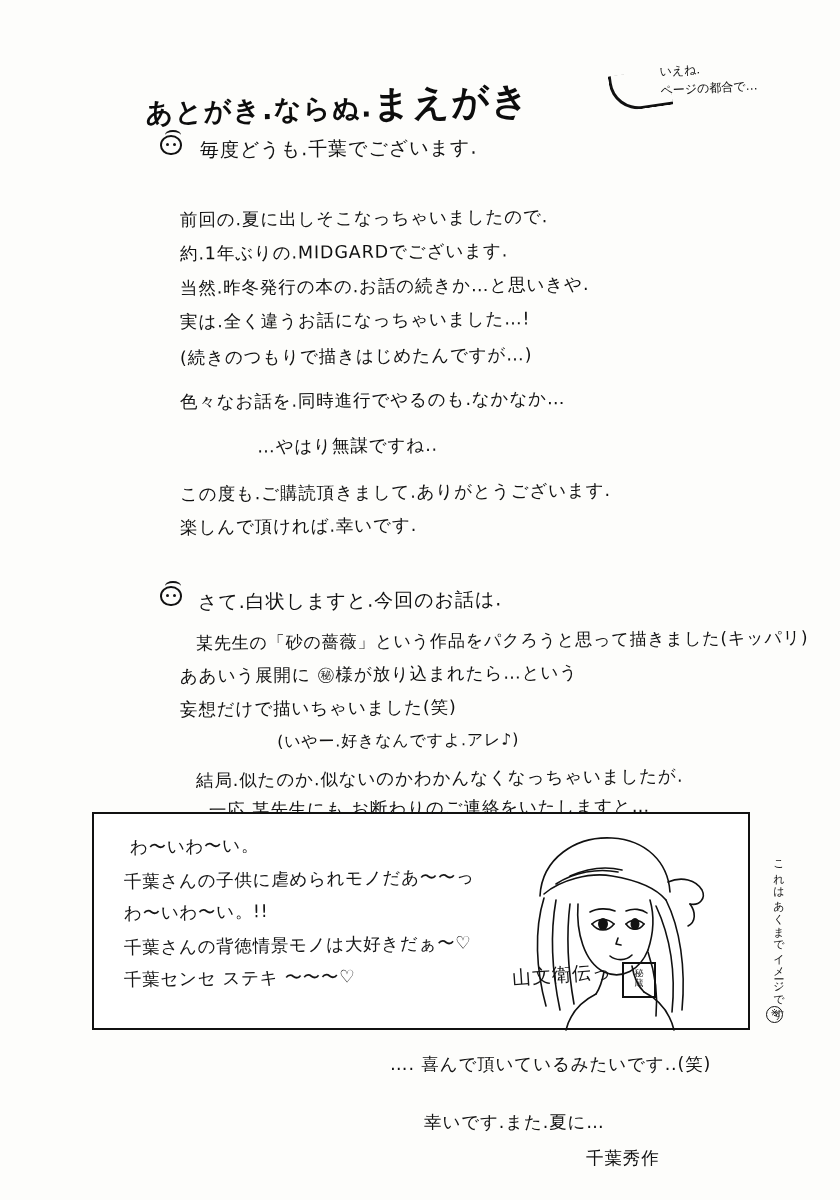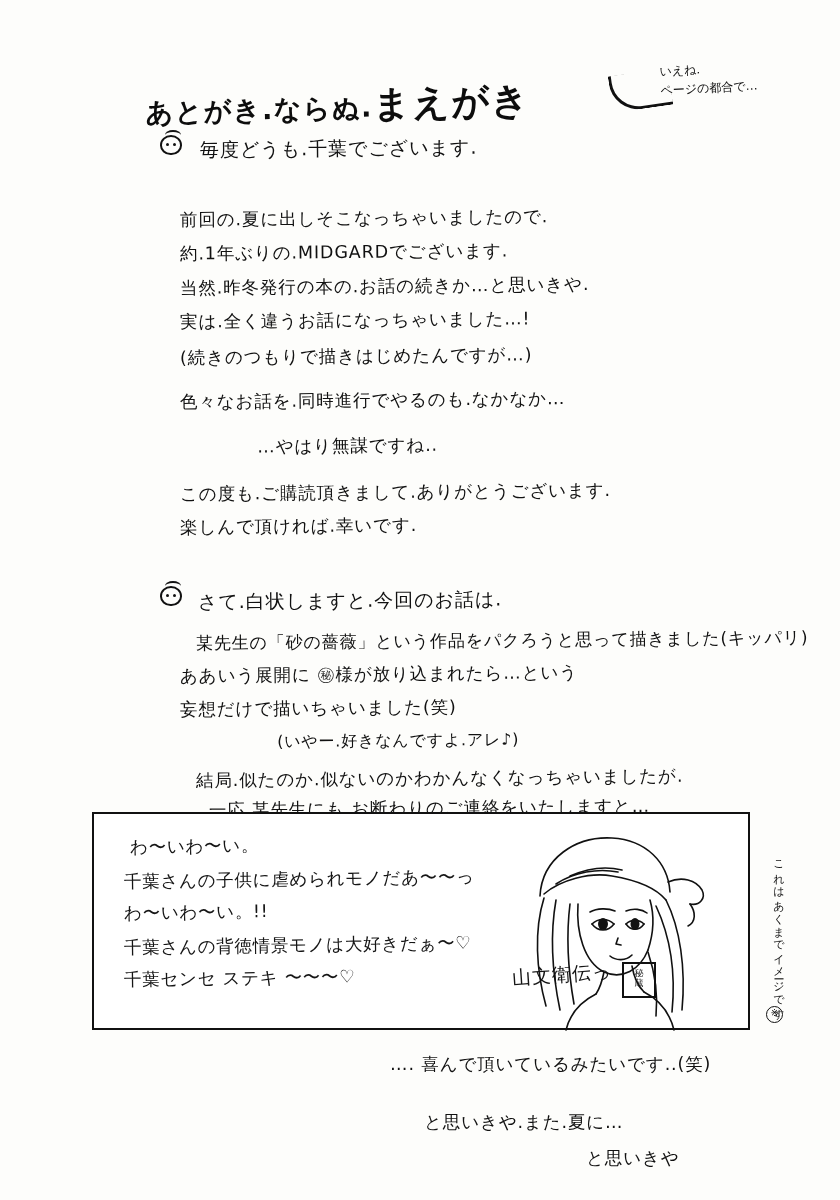--- a/index.html
+++ b/index.html
@@ -274,16 +274,16 @@
 
       <path d="M168 62 C182 56 196 60 202 70 C206 78 200 86 190 84"></path>
       <path d="M190 84 C196 92 196 102 188 106"></path>
     </svg>
   </div>
 
   <div class="side-note">これはあくまでイメージです.</div>
   <div class="side-circle">※</div>
 
   <div class="foot" style="left:390px; top:1052px;">…. 喜んで頂いているみたいです..(笑)</div>
-  <div class="foot" style="left:424px; top:1110px;">と思いきや.また.夏に…</div>
-  <div class="foot" style="left:586px; top:1146px;">と思いきや</div>
+  <div class="foot" style="left:424px; top:1110px;">幸いです.また.夏に…</div>
+  <div class="foot" style="left:586px; top:1146px;">千葉秀作</div>
 
 </div>
 
 </body></html>

